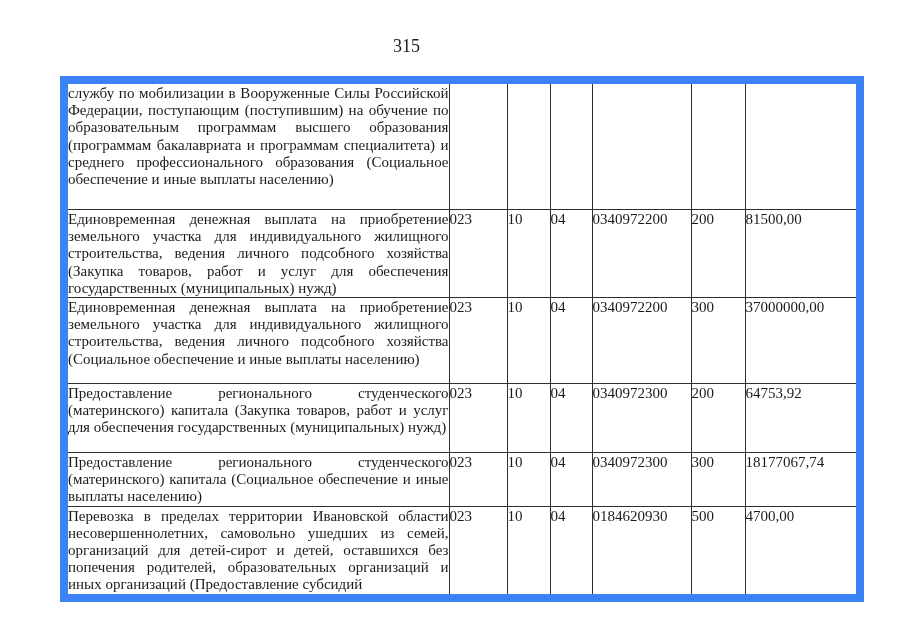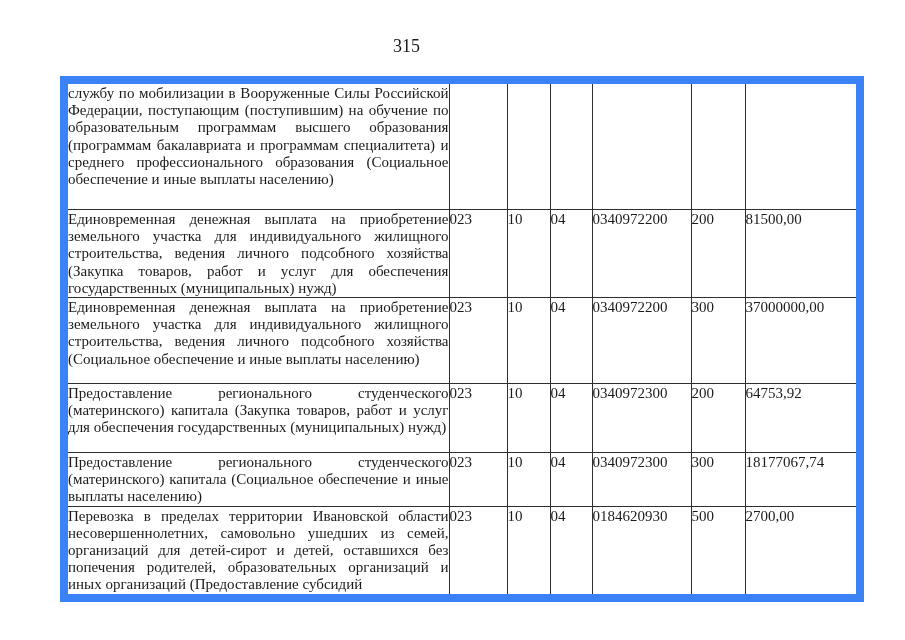--- a/index.html
+++ b/index.html
@@ -125,16 +125,16 @@
       <td class="num">300</td>
       <td class="num">18177067,74</td>
     </tr>
     <tr class="r6">
       <td class="desc">Перевозка в пределах территории Ивановской области несовершеннолетних, самовольно ушедших из семей, организаций для детей-сирот и детей, оставшихся без попечения родителей, образовательных организаций и иных организаций (Предоставление субсидий</td>
       <td class="num">023</td>
       <td class="num">10</td>
       <td class="num">04</td>
       <td class="num">0184620930</td>
       <td class="num">500</td>
-      <td class="num">2700,00</td>
+      <td class="num">4700,00</td>
     </tr>
   </tbody>
 </table>
 
 </body></html>

